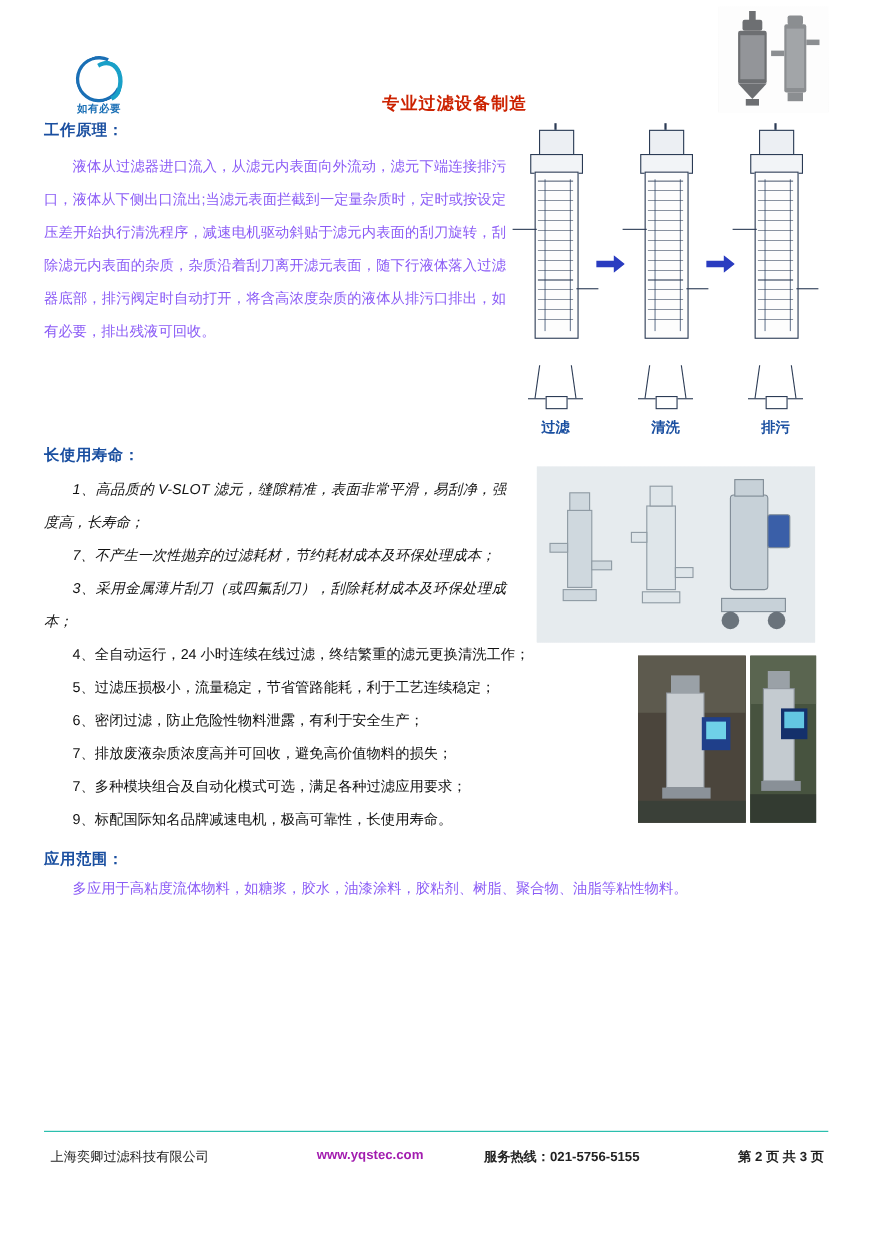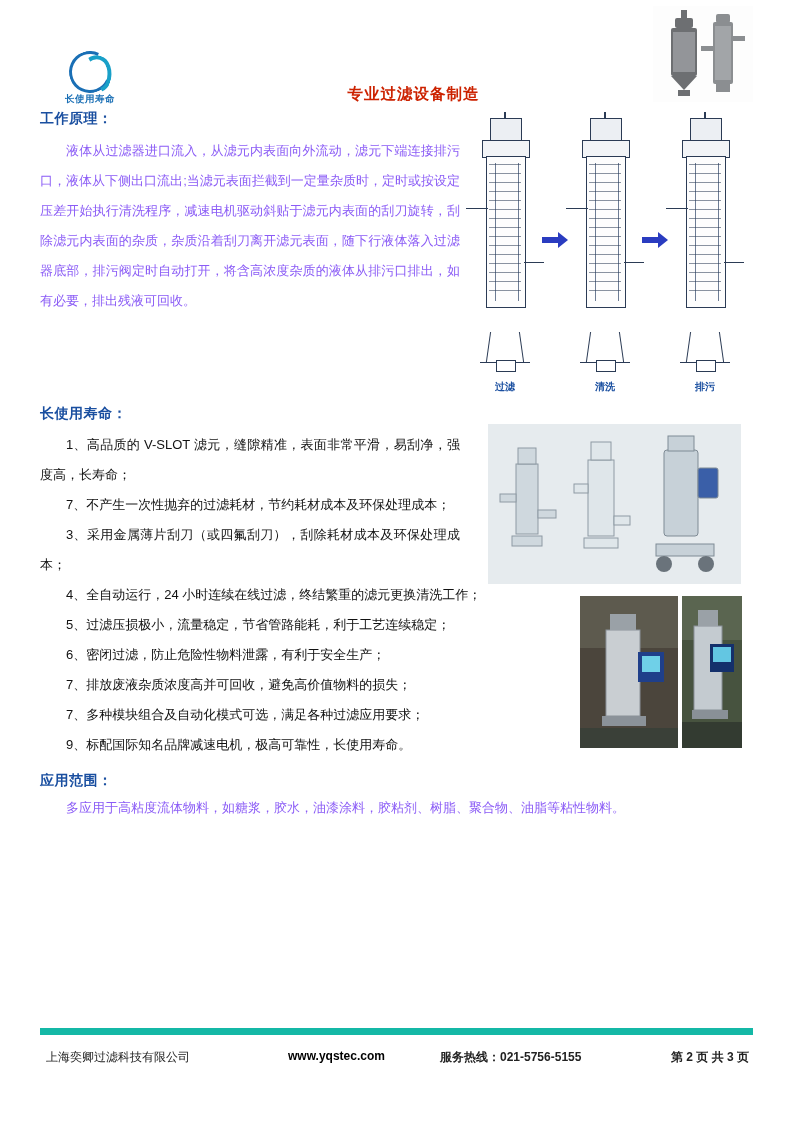--- a/index.html
+++ b/index.html
@@ -134,20 +134,21 @@
   }
   .feature-list li {
     font-size: 13px;
     line-height: 30px;
     color: #111;
     text-indent: 26px;
     text-align: justify;
   }
   .feature-list li.narrow {
     width: 420px;
+    font-style: italic;
   }
   #scope-text {
     left: 40px;
     top: 795px;
     width: 713px;
     text-indent: 26px;
     line-height: 26px;
   }
 
   
@@ -298,21 +299,21 @@
     width: 26px;
     height: 16px;
     color: #2a3cc0;
   }
   .arrow svg { display: block; }
   .a1 { left: 80px; }
   .a2 { left: 180px; }
   .diagram-caption {
     position: absolute;
     top: 268px;
-    font-size: 10px;
+    font-size: 13px;
     font-weight: bold;
     color: #1a4fa0;
     text-align: center;
     width: 78px;
   }
   .c1 { left: 4px; }
   .c2 { left: 104px; }
   .c3 { left: 204px; }
 
   
@@ -342,36 +343,36 @@
     background: linear-gradient(160deg,#6b6f60 0%, #4a5348 55%, #39433a 100%);
   }
 
   
   .footer {
     position: absolute;
     left: 40px;
     top: 1028px;
     width: 713px;
     height: 40px;
-    border-top: 7px solid #14b8a6;
+    border-top: 1px solid #14b8a6;
     padding-top: 12px;
     box-sizing: border-box;
     font-size: 12px;
     color: #222;
   }
   .footer .company {
     position: absolute;
     left: 6px;
     top: 14px;
   }
   .footer .site {
     position: absolute;
     left: 248px;
     top: 14px;
-    color: #000000;
+    color: #a21caf;
     text-decoration: none;
     font-weight: bold;
   }
   .footer .hotline {
     position: absolute;
     left: 400px;
     top: 14px;
     font-weight: bold;
   }
   .footer .pageno {
@@ -385,21 +386,21 @@
 <body>
 
 <div class="page">
 
   <div class="header">
     <div class="logo">
       <div class="logo-mark">
         <div class="ring"></div>
         <div class="swoosh"></div>
       </div>
-      <div class="logo-text">长使用寿命</div>
+      <div class="logo-text">如有必要</div>
     </div>
     <div class="header-title">专业过滤设备制造</div>
   </div>
 
   <div class="top-photo">
     <svg viewBox="0 0 100 96" width="100" height="96">
       <rect x="0" y="0" width="100" height="96" fill="#fdfdfd"></rect>
       <g fill="#6d6f72">
         <rect x="18" y="22" width="26" height="48" rx="2"></rect>
         <rect x="22" y="12" width="18" height="10" rx="2"></rect>

